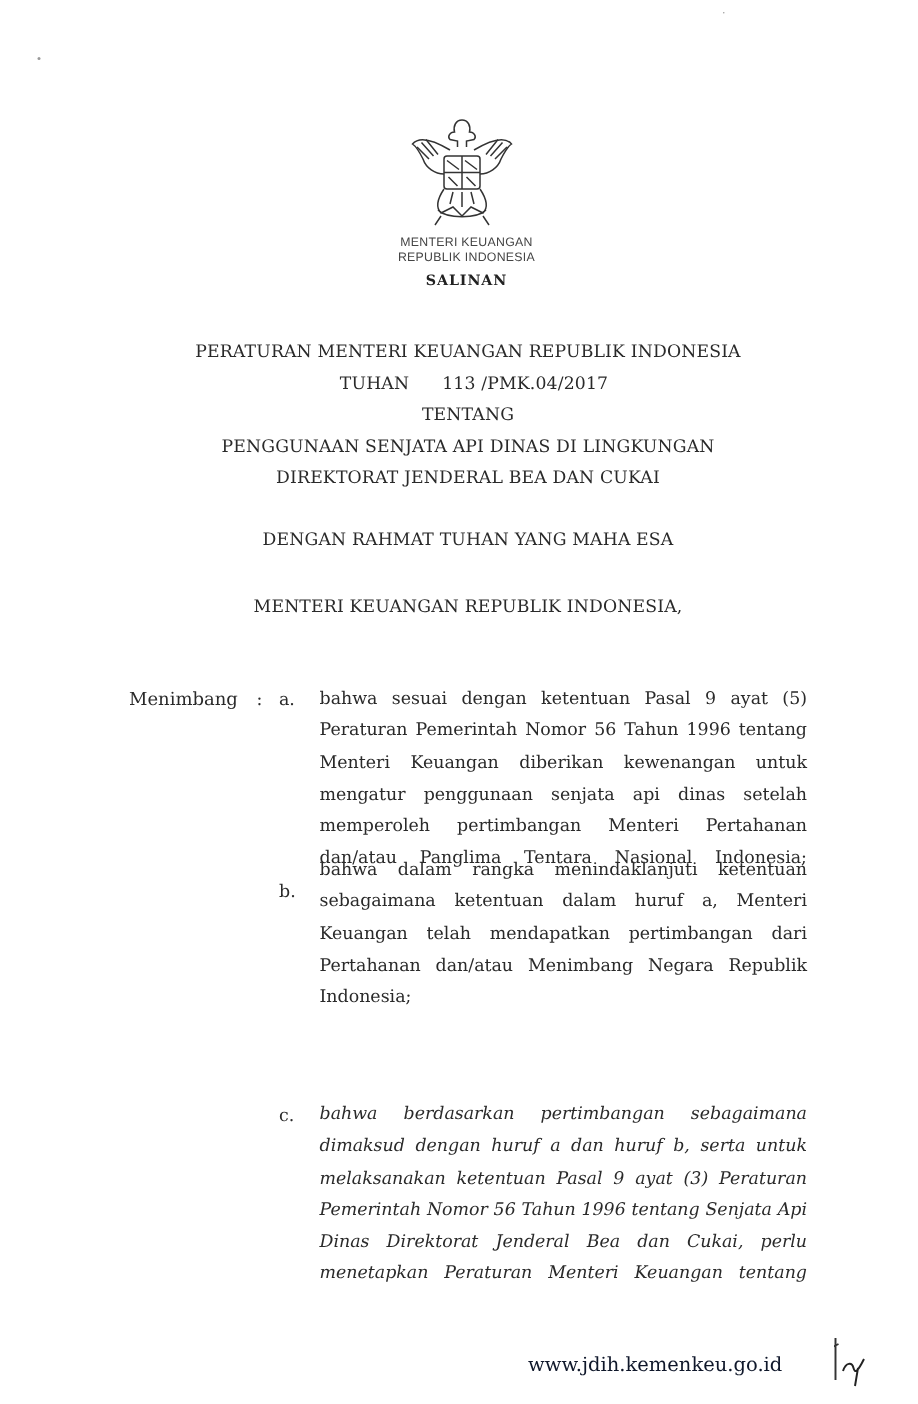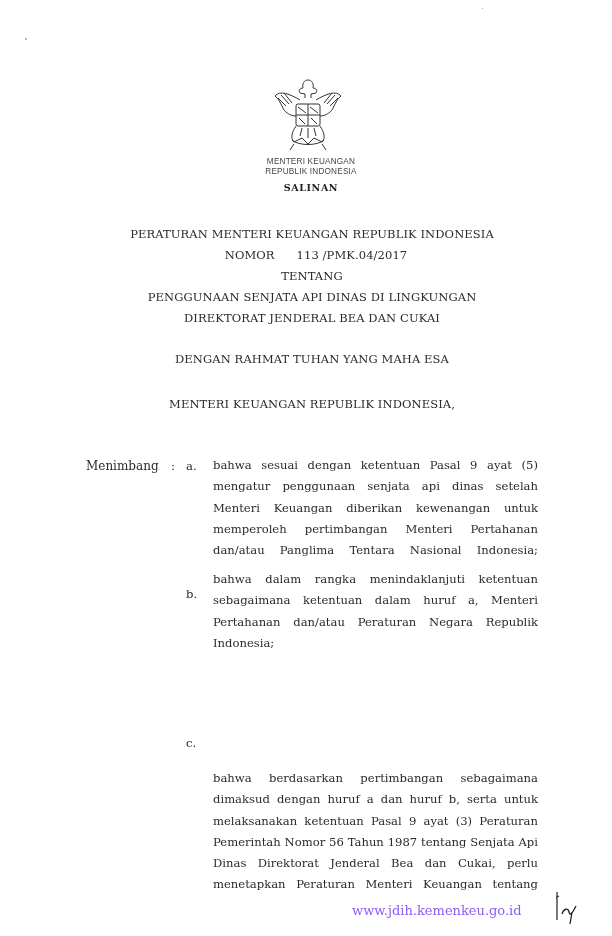--- a/index.html
+++ b/index.html
@@ -28,24 +28,24 @@
   .item-letter { position: absolute; left: 186px; font-size: 11.6px; }
   .item-text { position: absolute; left: 213px; width: 325px; font-size: 11.6px;
                line-height: 21.3px; text-align: justify; text-align-last: justify; }
   .item-text div { height: 21.3px; white-space: nowrap; overflow: visible; }
   .item-text div.j { text-align: justify; text-align-last: justify; white-space: normal; }
   .ia-letter { top: 459px; }
   .ia { top: 455px; }
   .ib-letter { top: 587px; }
   .ib { top: 569px; }
   .ic-letter { top: 736px; }
-  .ic { top: 768px; }
+  .ic { top: 732px; font-style: italic; }
 
   .footer-link { position: absolute; left: 352px; top: 903px; font-size: 13px;
-                 color: #8b5cf6; text-decoration: none; }
+                 color: #0f172a; text-decoration: none; }
   .signature { position: absolute; left: 556px; top: 890px; width: 50px; height: 40px; }
   .speck { position: absolute; background: #999; border-radius: 50%; }
 </style>
 </head>
 <body>
 
 <svg class="emblem" viewBox="0 0 72 78">
   <g fill="none" stroke="#333" stroke-width="1">
     <path d="M36 4 C32 4 30 8 31 12 C28 12 26 15 28 17 L33 18 L33 22"></path>
     <path d="M36 4 C40 4 42 8 41 12 C44 12 46 15 44 17 L39 18 L39 22"></path>
@@ -63,54 +63,56 @@
     <path d="M22 68 L18 74 M50 68 L54 74"></path>
   </g>
 </svg>
 
 <div class="ministry m1">MENTERI KEUANGAN</div>
 <div class="ministry m2">REPUBLIK INDONESIA</div>
 <div class="salinan">SALINAN</div>
 
 <div class="title-line t1">PERATURAN MENTERI KEUANGAN REPUBLIK INDONESIA</div>
 <div class="title-line t2">
-  <span>NOMOR</span><span class="gap"></span><span>113 /PMK.04/2017</span>
+  <span>TUHAN</span><span class="gap"></span><span>113 /PMK.04/2017</span>
 </div>
 <div class="title-line t3">TENTANG</div>
 <div class="title-line t4">PENGGUNAAN SENJATA API DINAS DI LINGKUNGAN</div>
 <div class="title-line t5">DIREKTORAT JENDERAL BEA DAN CUKAI</div>
 <div class="title-line t6">DENGAN RAHMAT TUHAN YANG MAHA ESA</div>
 <div class="title-line t7">MENTERI KEUANGAN REPUBLIK INDONESIA,</div>
 
 <div class="consider-label">Menimbang</div>
 <div class="consider-colon">:</div>
 
 <div class="item-letter ia-letter">a.</div>
 <div class="item-text ia">
   <div class="j">bahwa sesuai dengan ketentuan Pasal 9 ayat (5)</div>
+  <div class="j">Peraturan Pemerintah Nomor 56 Tahun 1996 tentang</div>
+  <div class="j">Menteri Keuangan diberikan kewenangan untuk</div>
   <div class="j">mengatur penggunaan senjata api dinas setelah</div>
-  <div class="j">Menteri Keuangan diberikan kewenangan untuk</div>
   <div class="j">memperoleh pertimbangan Menteri Pertahanan</div>
   <div>dan/atau Panglima Tentara Nasional Indonesia;</div>
 </div>
 
 <div class="item-letter ib-letter">b.</div>
 <div class="item-text ib">
   <div class="j">bahwa dalam rangka menindaklanjuti ketentuan</div>
   <div class="j">sebagaimana ketentuan dalam huruf a, Menteri</div>
-  <div class="j">Pertahanan dan/atau Peraturan Negara Republik</div>
+  <div class="j">Keuangan telah mendapatkan pertimbangan dari</div>
+  <div class="j">Pertahanan dan/atau Menimbang Negara Republik</div>
   <div>Indonesia;</div>
 </div>
 
 <div class="item-letter ic-letter">c.</div>
 <div class="item-text ic">
   <div class="j">bahwa berdasarkan pertimbangan sebagaimana</div>
   <div class="j">dimaksud dengan huruf a dan huruf b, serta untuk</div>
   <div class="j">melaksanakan ketentuan Pasal 9 ayat (3) Peraturan</div>
-  <div class="j">Pemerintah Nomor 56 Tahun 1987 tentang Senjata Api</div>
+  <div class="j">Pemerintah Nomor 56 Tahun 1996 tentang Senjata Api</div>
   <div class="j">Dinas Direktorat Jenderal Bea dan Cukai, perlu</div>
   <div class="j">menetapkan Peraturan Menteri Keuangan tentang</div>
 </div>
 
 <a class="footer-link">www.jdih.kemenkeu.go.id</a>
 <svg class="signature" viewBox="0 0 50 40">
   <path d="M1 2 L1 30 M-1 8 L3 6" stroke="#333" stroke-width="1.3" fill="none"></path>
   <path d="M6 24 C8 18 12 18 13 22 C14 26 16 24 20 16 M16 22 L14 34" stroke="#222" stroke-width="1.3" fill="none"></path>
 </svg>
 

